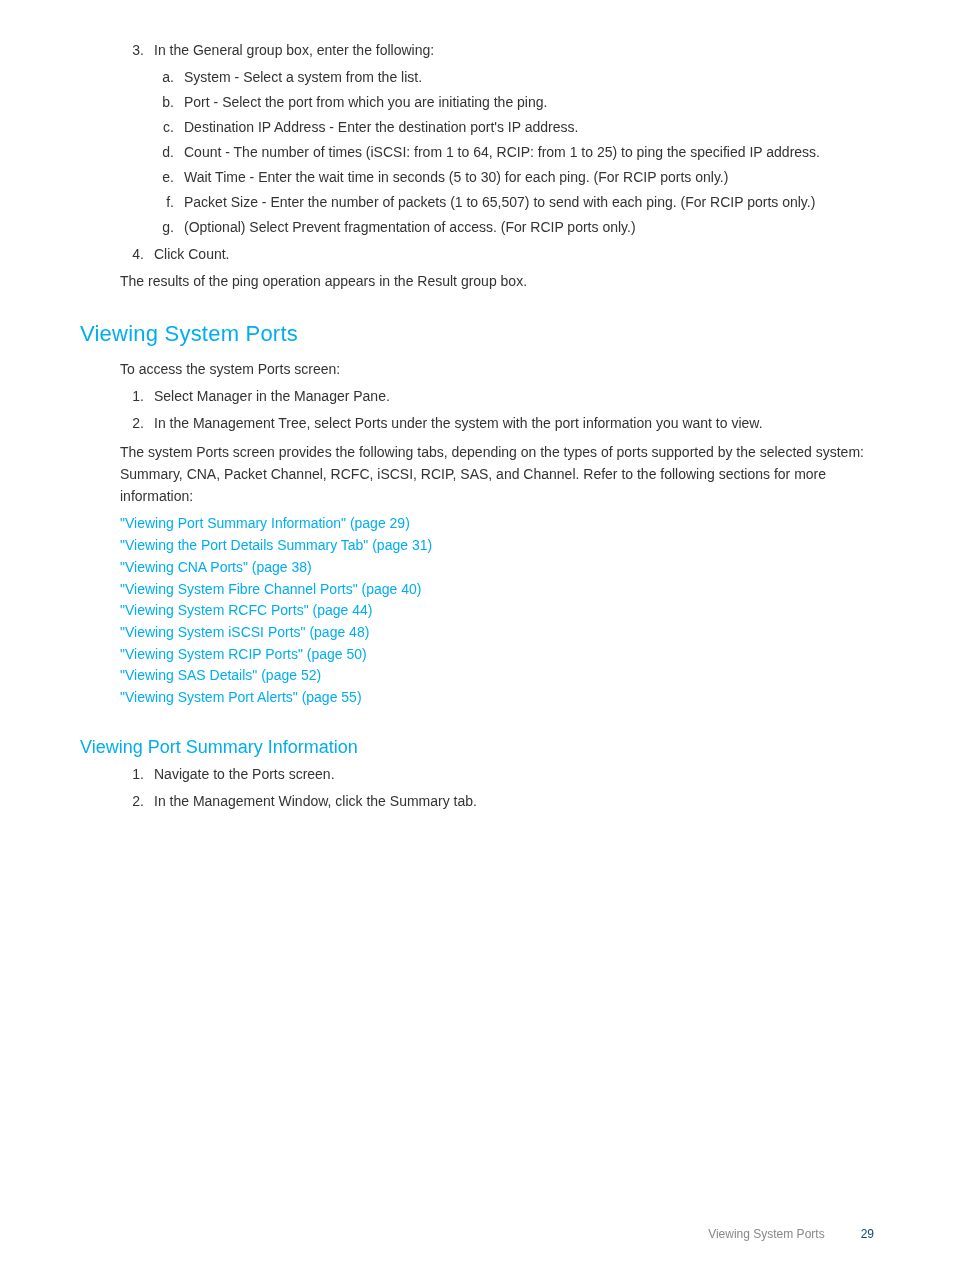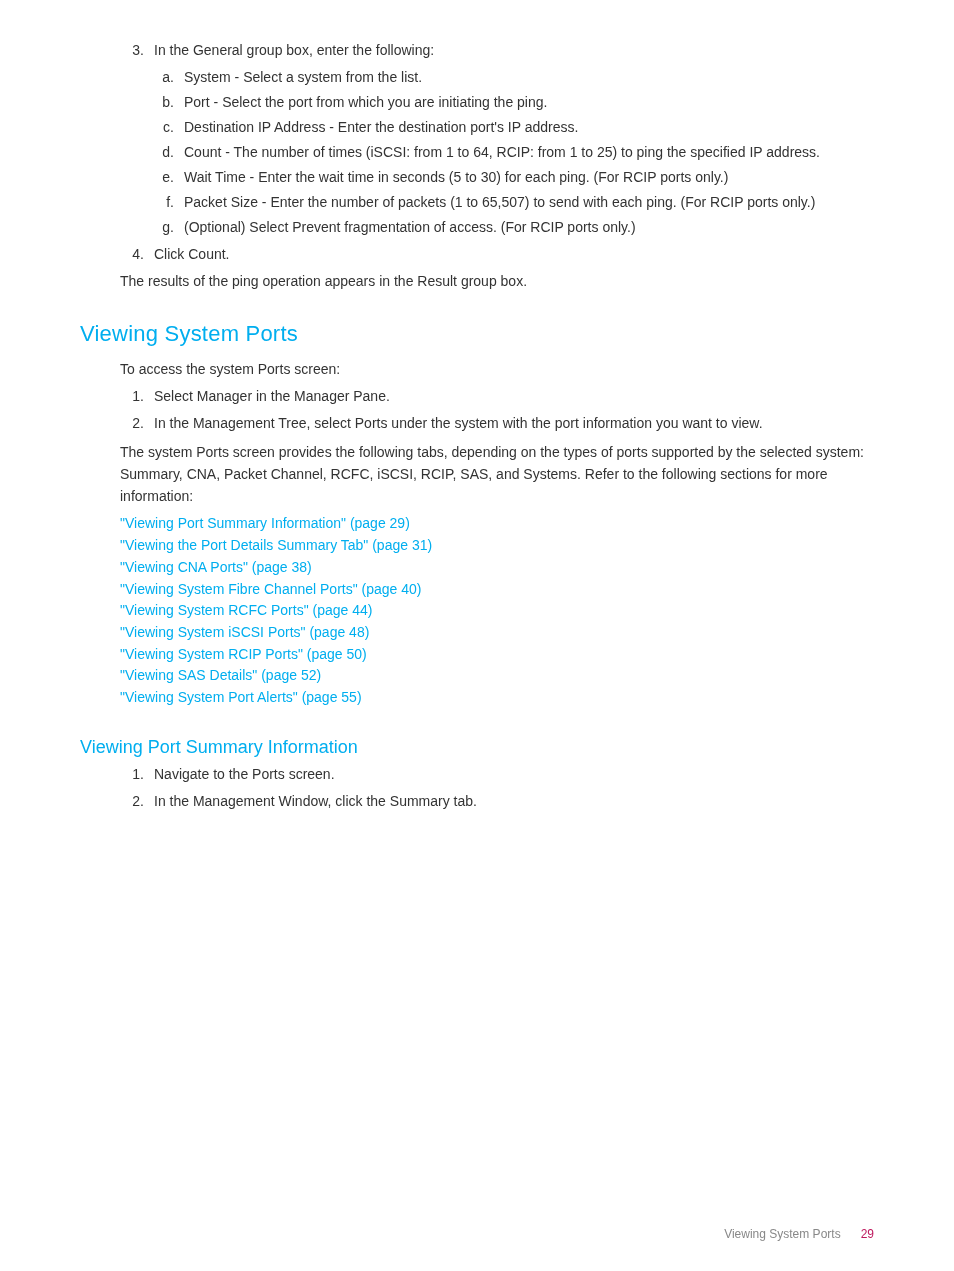--- a/index.html
+++ b/index.html
@@ -93,21 +93,22 @@
       display: flex;
       gap: 20px;
       align-items: center;
     }
 
     .footer-text {
       color: #888888;
     }
 
     .footer-page {
-      color: #be185d;
+      color: #0c4a6e;
+      margin-left: 16px;
     }
 
     .step-block {
       margin-left: 40px;
     }
 
     .result-text {
       margin-left: 40px;
       margin-top: 2px;
       line-height: 1.55;
@@ -204,21 +205,21 @@
         <span class="step-number">1.</span>
         <span class="step-content">Select <strong>Manager</strong> in the Manager Pane.</span>
       </div>
       <div class="step-item">
         <span class="step-number">2.</span>
         <span class="step-content">In the Management Tree, select <strong>Ports</strong> under the system with the port information you want to view.</span>
       </div>
     </div>
 
     <p class="section-intro" style="margin-top: 8px;">
-      The system Ports screen provides the following tabs, depending on the types of ports supported by the selected system: <strong>Summary</strong>, <strong>CNA</strong>, <strong>Packet Channel</strong>, <strong>RCFC</strong>, <strong>iSCSI</strong>, <strong>RCIP</strong>, <strong>SAS</strong>, and <strong>Systems</strong>. Refer to the following sections for more information:
+      The system Ports screen provides the following tabs, depending on the types of ports supported by the selected system: <strong>Summary</strong>, <strong>CNA</strong>, <strong>Packet Channel</strong>, <strong>RCFC</strong>, <strong>iSCSI</strong>, <strong>RCIP</strong>, <strong>SAS</strong>, and <strong>Channel</strong>. Refer to the following sections for more information:
     </p>
 
     <div class="links-block">
       <div><a class="link-item" href="#">"Viewing Port Summary Information" (page 29)</a></div>
       <div><a class="link-item" href="#">"Viewing the Port Details Summary Tab" (page 31)</a></div>
       <div><a class="link-item" href="#">"Viewing CNA Ports" (page 38)</a></div>
       <div><a class="link-item" href="#">"Viewing System Fibre Channel Ports" (page 40)</a></div>
       <div><a class="link-item" href="#">"Viewing System RCFC Ports" (page 44)</a></div>
       <div><a class="link-item" href="#">"Viewing System iSCSI Ports" (page 48)</a></div>
       <div><a class="link-item" href="#">"Viewing System RCIP Ports" (page 50)</a></div>

